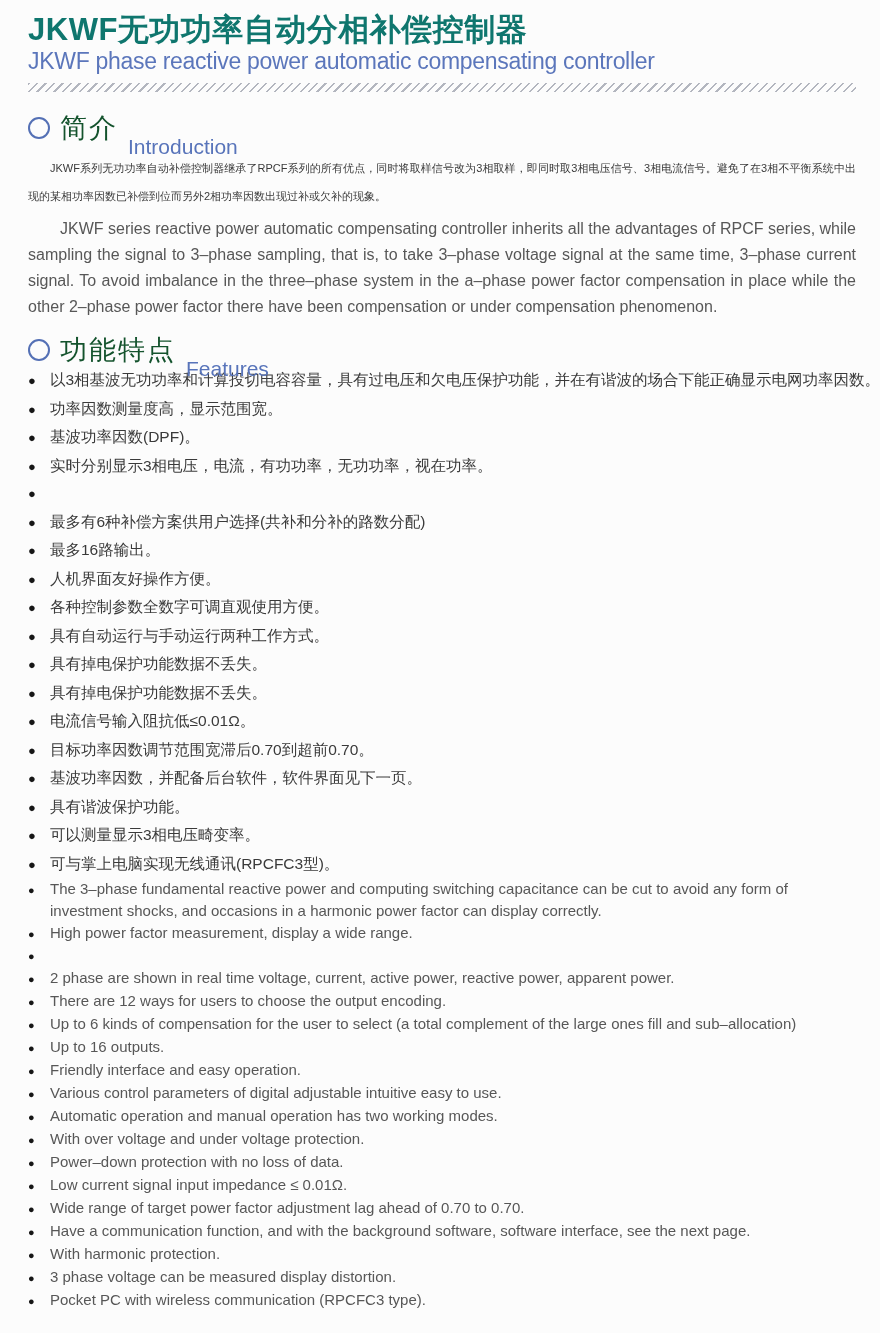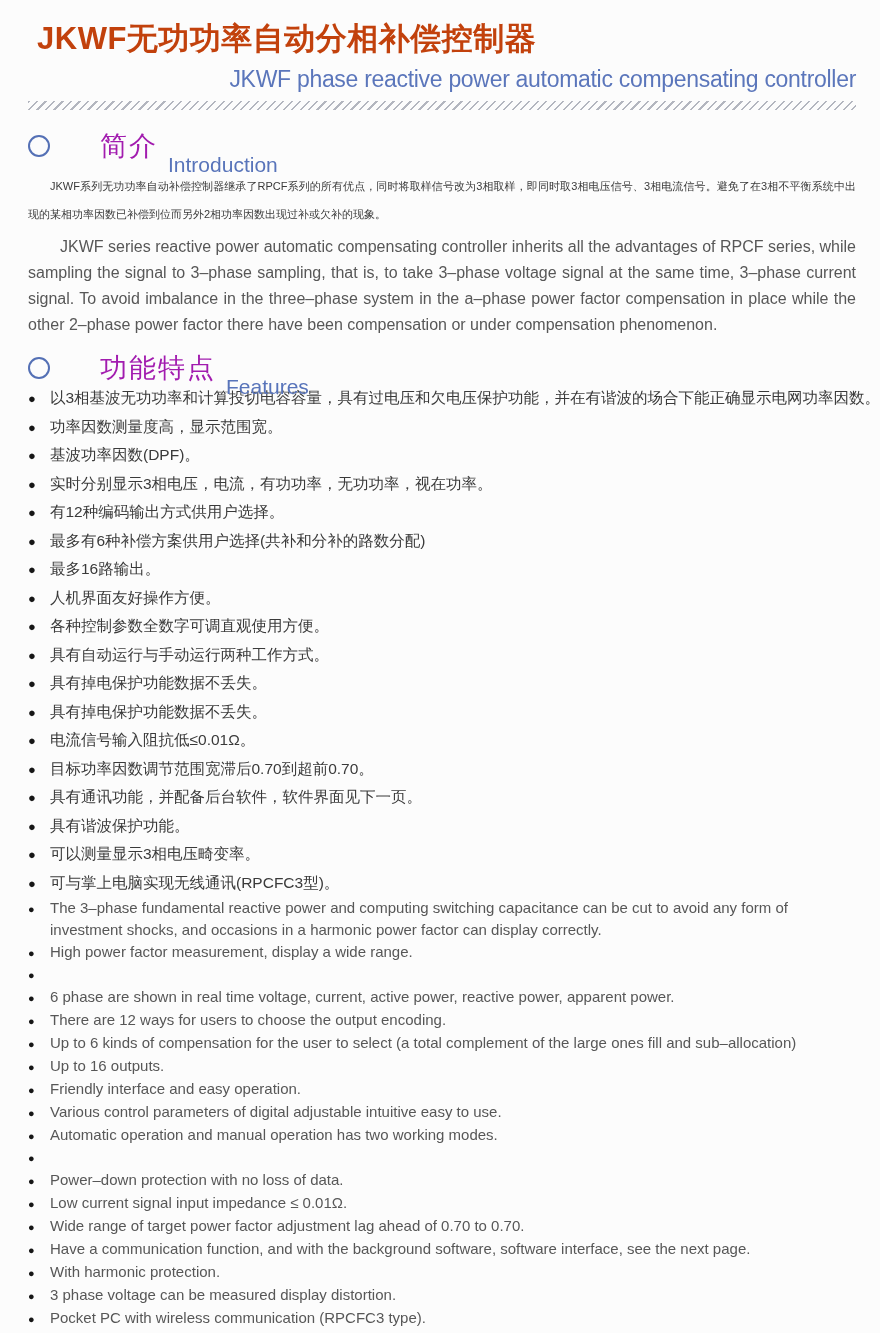--- a/index.html
+++ b/index.html
@@ -13,35 +13,34 @@
   }
   .page {
     box-sizing: border-box;
     width: 880px;
     height: 1333px;
     padding: 12px 24px 0 28px;
   }
 
   
   .title-cn {
-    margin: 9px;
+    margin: 0;
     font-size: 31px;
     line-height: 36px;
     font-weight: bold;
-    color: #c2410c;
+    color: #0f766e;
     letter-spacing: 0.5px;
   }
   .title-en {
     margin: 0;
     font-size: 23px;
     line-height: 27px;
     font-weight: normal;
     color: #5b76bb;
     letter-spacing: -0.3px;
-    text-align: right;
   }
   .hatch {
     margin-top: 8px;
     height: 9px;
     background: repeating-linear-gradient(
       135deg,
       #b3b6bf 0px, #b3b6bf 1.6px,
       transparent 1.6px, transparent 6px
     );
   }
@@ -57,24 +56,23 @@
     width: 22px;
     height: 22px;
     border: 2px solid #5470b5;
     border-radius: 50%;
     flex: 0 0 auto;
     margin-right: 10px;
   }
   .sh-cn {
     font-size: 27px;
     line-height: 32px;
-    color: #a21caf;
+    color: #14532d;
     font-weight: 500;
     letter-spacing: 2px;
-    margin-left: 40px;
   }
   .sh-en {
     font-size: 21px;
     color: #5874ba;
     margin-left: 10px;
     position: relative;
     top: 19px;
   }
 
   
@@ -165,21 +163,20 @@
         <li>
           <span class="dot">●</span>
           <span class="txt">基波功率因数(DPF)。</span>
         </li>
         <li>
           <span class="dot">●</span>
           <span class="txt">实时分别显示3相电压，电流，有功功率，无功功率，视在功率。</span>
         </li>
         <li>
           <span class="dot">●</span>
-          <span class="txt">有12种编码输出方式供用户选择。</span>
         </li>
         <li>
           <span class="dot">●</span>
           <span class="txt">最多有6种补偿方案供用户选择(共补和分补的路数分配)</span>
         </li>
         <li>
           <span class="dot">●</span>
           <span class="txt">最多16路输出。</span>
         </li>
         <li>
@@ -205,21 +202,21 @@
         <li>
           <span class="dot">●</span>
           <span class="txt">电流信号输入阻抗低≤0.01Ω。</span>
         </li>
         <li>
           <span class="dot">●</span>
           <span class="txt">目标功率因数调节范围宽滞后0.70到超前0.70。</span>
         </li>
         <li>
           <span class="dot">●</span>
-          <span class="txt">具有通讯功能，并配备后台软件，软件界面见下一页。</span>
+          <span class="txt">基波功率因数，并配备后台软件，软件界面见下一页。</span>
         </li>
         <li>
           <span class="dot">●</span>
           <span class="txt">具有谐波保护功能。</span>
         </li>
         <li>
           <span class="dot">●</span>
           <span class="txt">可以测量显示3相电压畸变率。</span>
         </li>
         <li>
@@ -234,21 +231,21 @@
         </li>
         <li>
           <span class="dot">●</span>
           <span class="txt">High power factor measurement, display a wide range.</span>
         </li>
         <li>
           <span class="dot">●</span>
         </li>
         <li>
           <span class="dot">●</span>
-          <span class="txt">6 phase are shown in real time voltage, current, active power, reactive power, apparent power.</span>
+          <span class="txt">2 phase are shown in real time voltage, current, active power, reactive power, apparent power.</span>
         </li>
         <li>
           <span class="dot">●</span>
           <span class="txt">There are 12 ways for users to choose the output encoding.</span>
         </li>
         <li>
           <span class="dot">●</span>
           <span class="txt">Up to 6 kinds of compensation for the user to select (a total complement of the large ones fill and sub–allocation)</span>
         </li>
         <li>
@@ -262,20 +259,21 @@
         <li>
           <span class="dot">●</span>
           <span class="txt">Various control parameters of digital adjustable intuitive easy to use.</span>
         </li>
         <li>
           <span class="dot">●</span>
           <span class="txt">Automatic operation and manual operation has two working modes.</span>
         </li>
         <li>
           <span class="dot">●</span>
+          <span class="txt">With over voltage and under voltage protection.</span>
         </li>
         <li>
           <span class="dot">●</span>
           <span class="txt">Power–down protection with no loss of data.</span>
         </li>
         <li>
           <span class="dot">●</span>
           <span class="txt">Low current signal input impedance ≤ 0.01Ω.</span>
         </li>
         <li>

